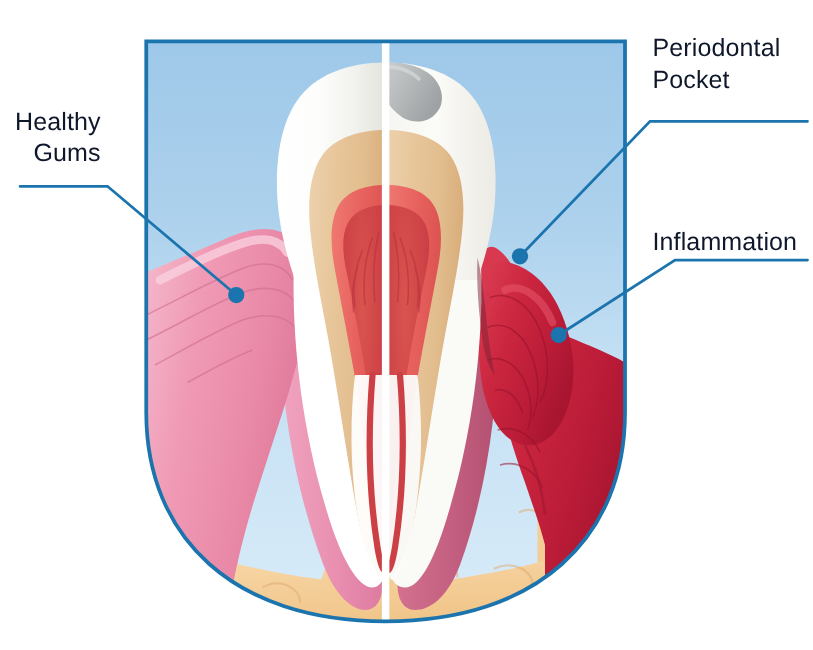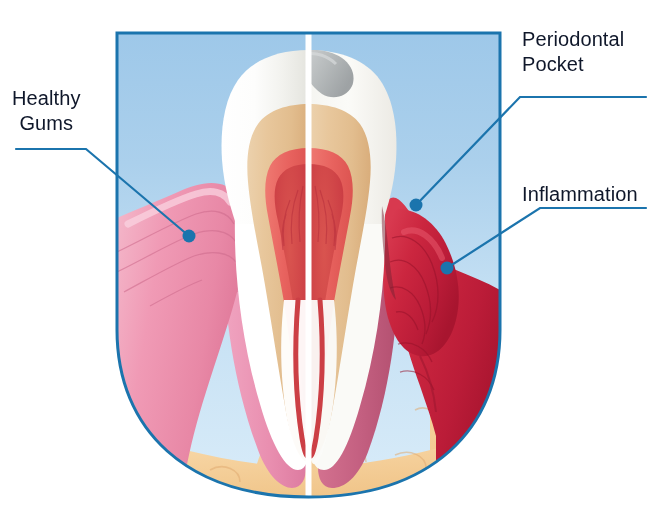--- a/index.html
+++ b/index.html
@@ -28,21 +28,21 @@
     font-family: "Liberation Sans", sans-serif;
     font-size: 20px;
     line-height: 25px;
     letter-spacing: 0.1px;
     white-space: pre;
     -webkit-font-smoothing: antialiased;
   }
   #label-healthy-gums {
     left: 12px;
     top: 86px;
-    text-align: center;
+    text-align: right;
   }
   #label-periodontal-pocket {
     left: 522px;
     top: 27px;
     text-align: left;
   }
   #label-inflammation {
     left: 522px;
     top: 182px;
     text-align: right;

